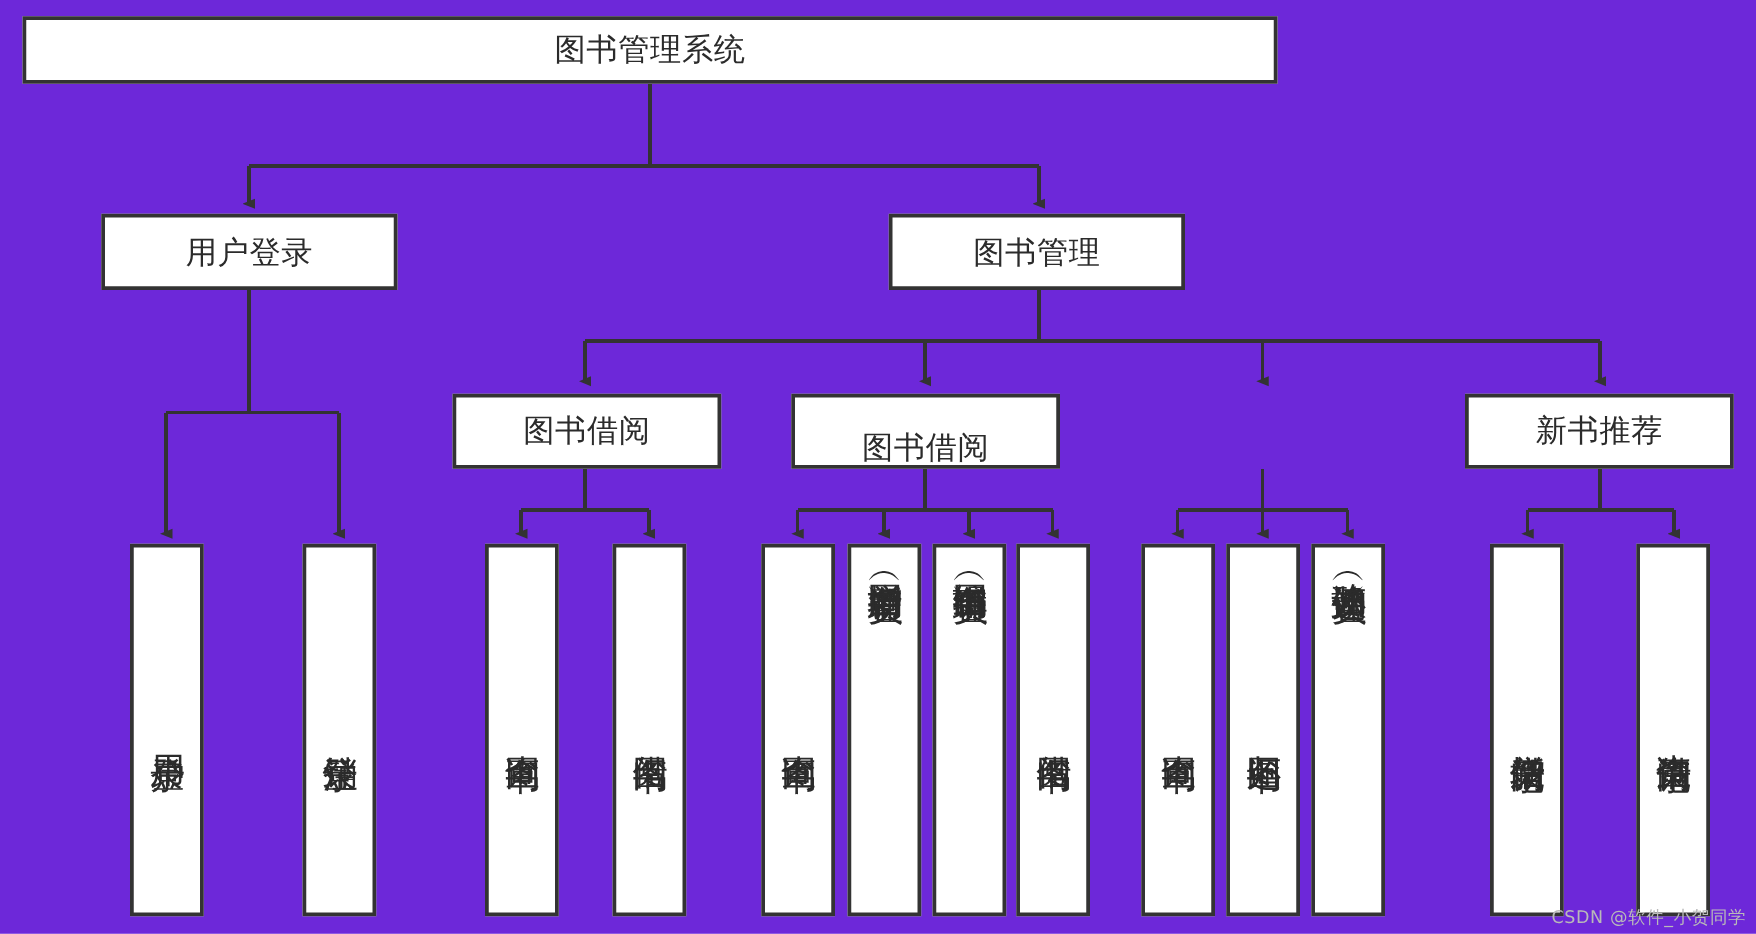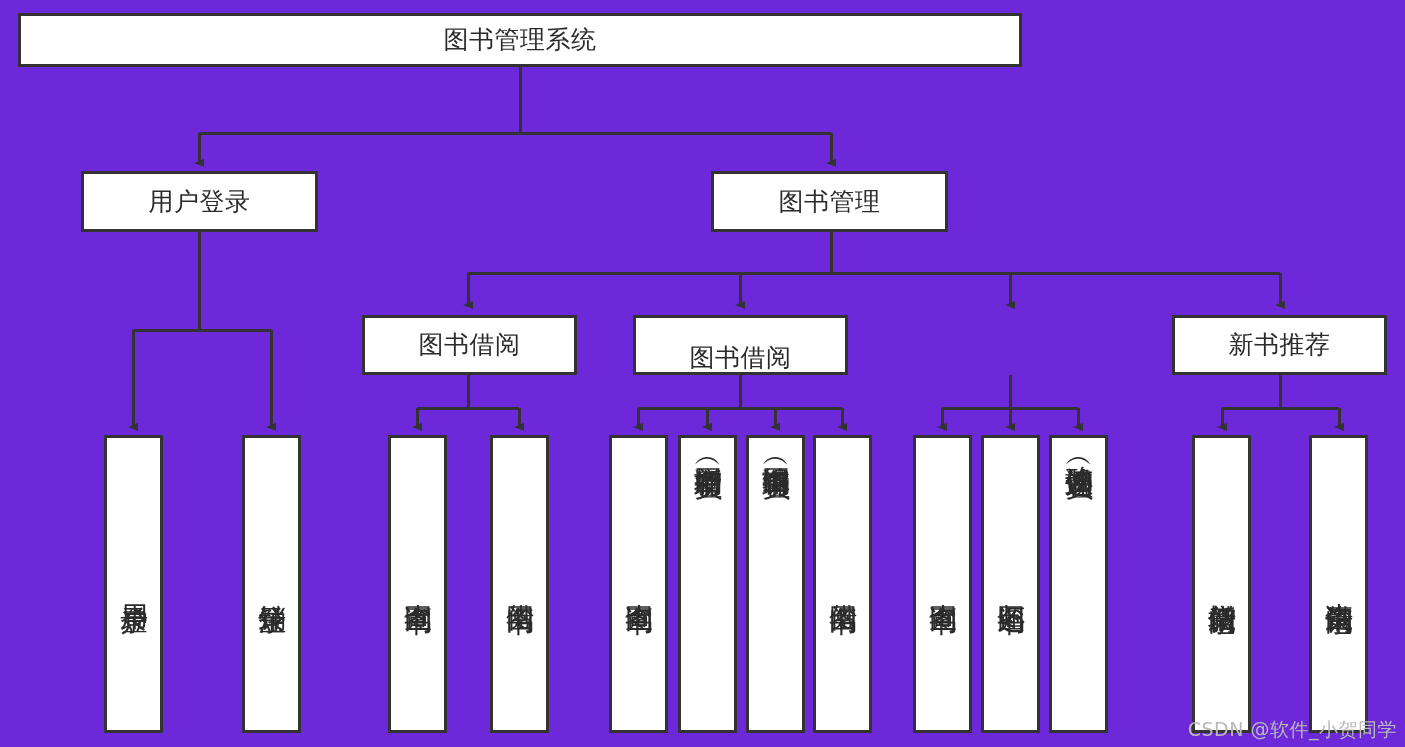--- a/index.html
+++ b/index.html
@@ -63,21 +63,21 @@
     white-space: nowrap;
   }
   .node.vertical.centered {
     align-items: center;
     padding-top: 0;
   }
   #watermark {
     position: absolute;
     right: 8px;
     bottom: 4px;
-    font-size: 19px;
+    font-size: 14px;
     color: #b9b9b9;
     letter-spacing: 0.5px;
     white-space: nowrap;
     pointer-events: none;
   }
 </style>
 </head>
 <body>
 
 <div id="diagram-root">

